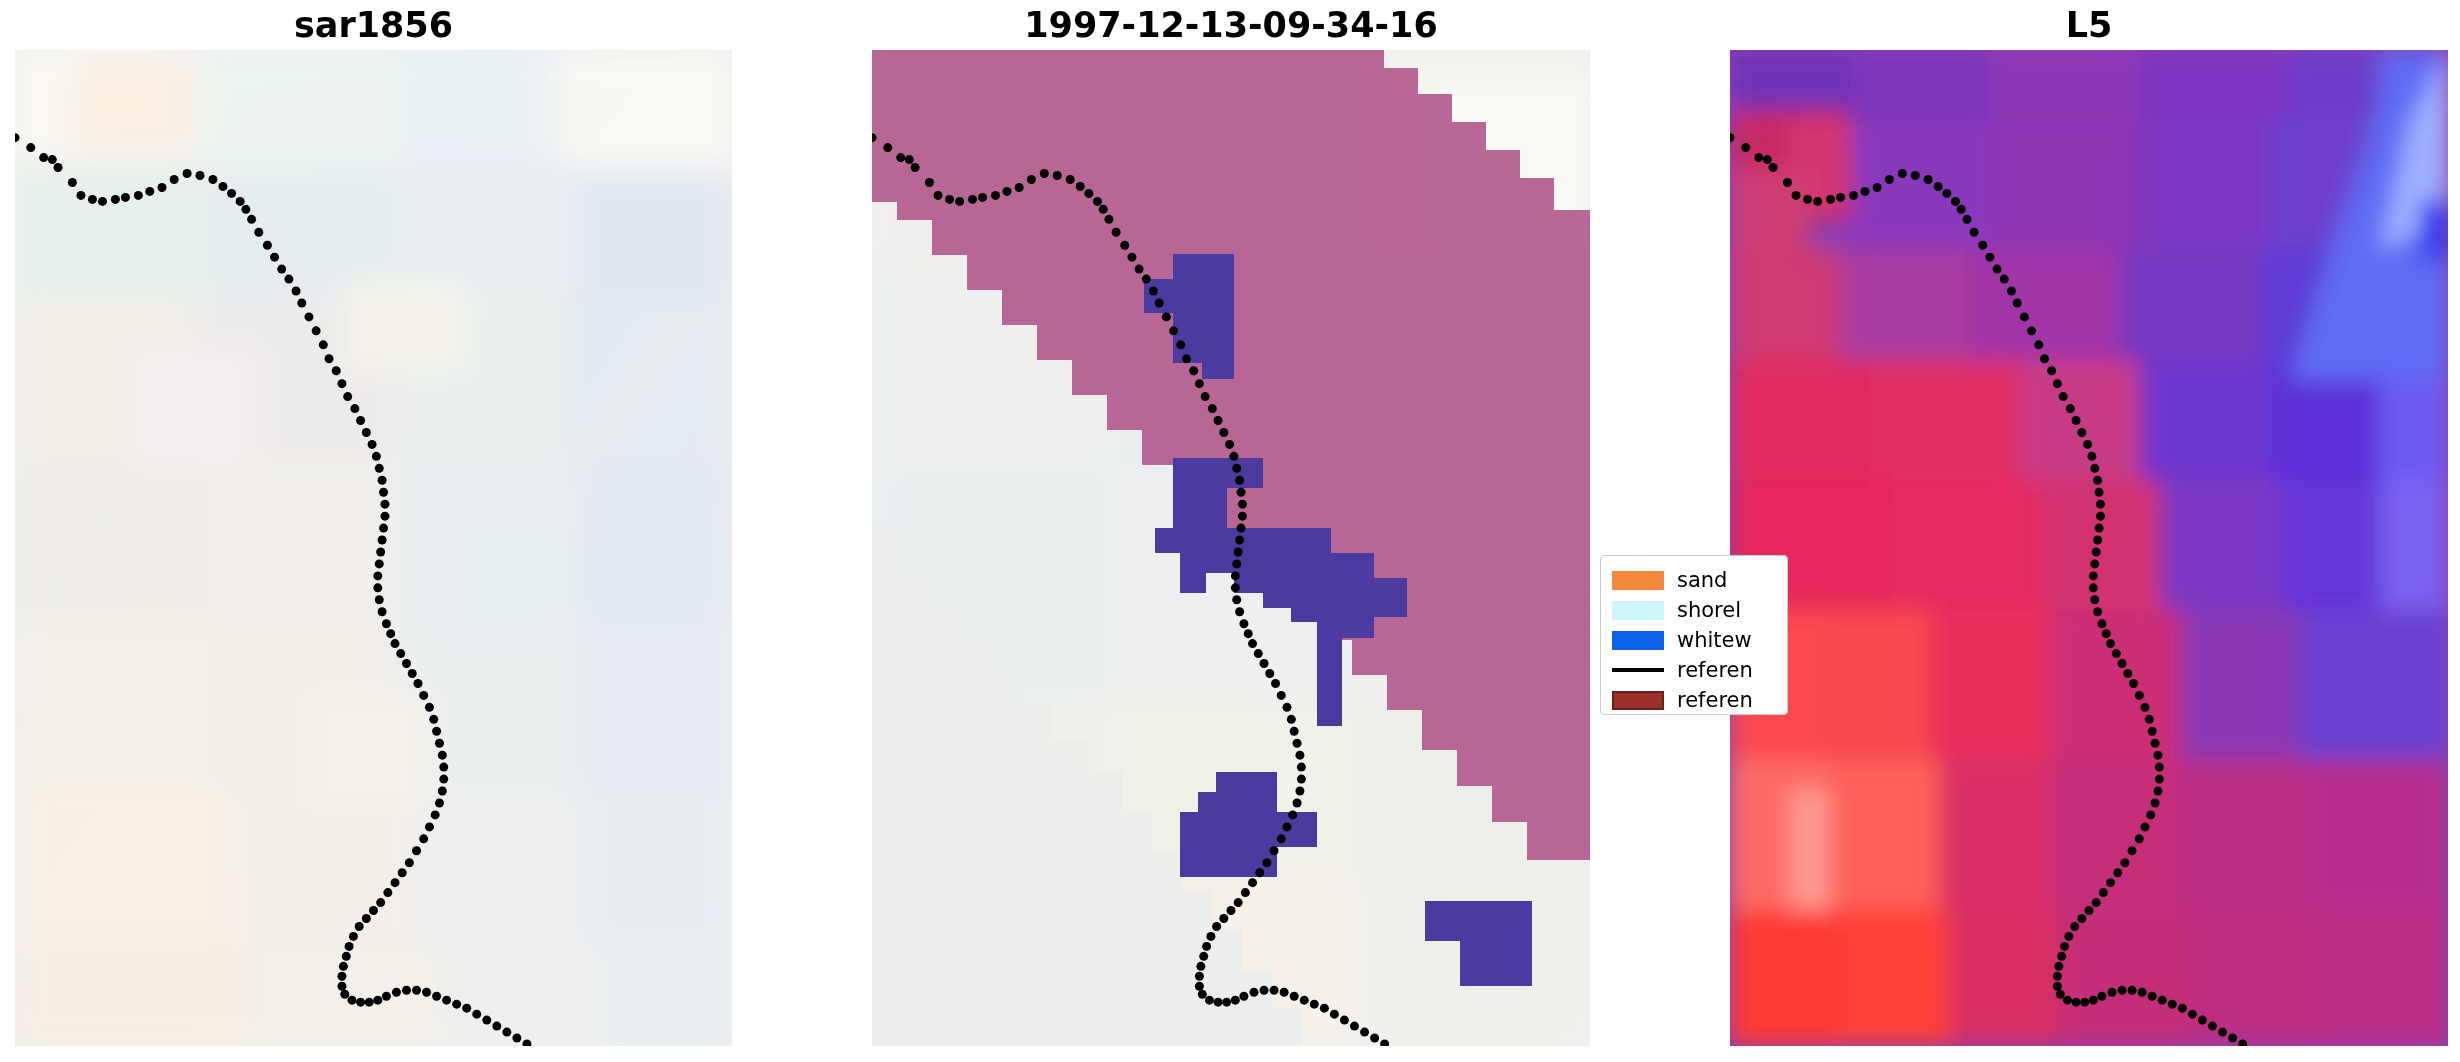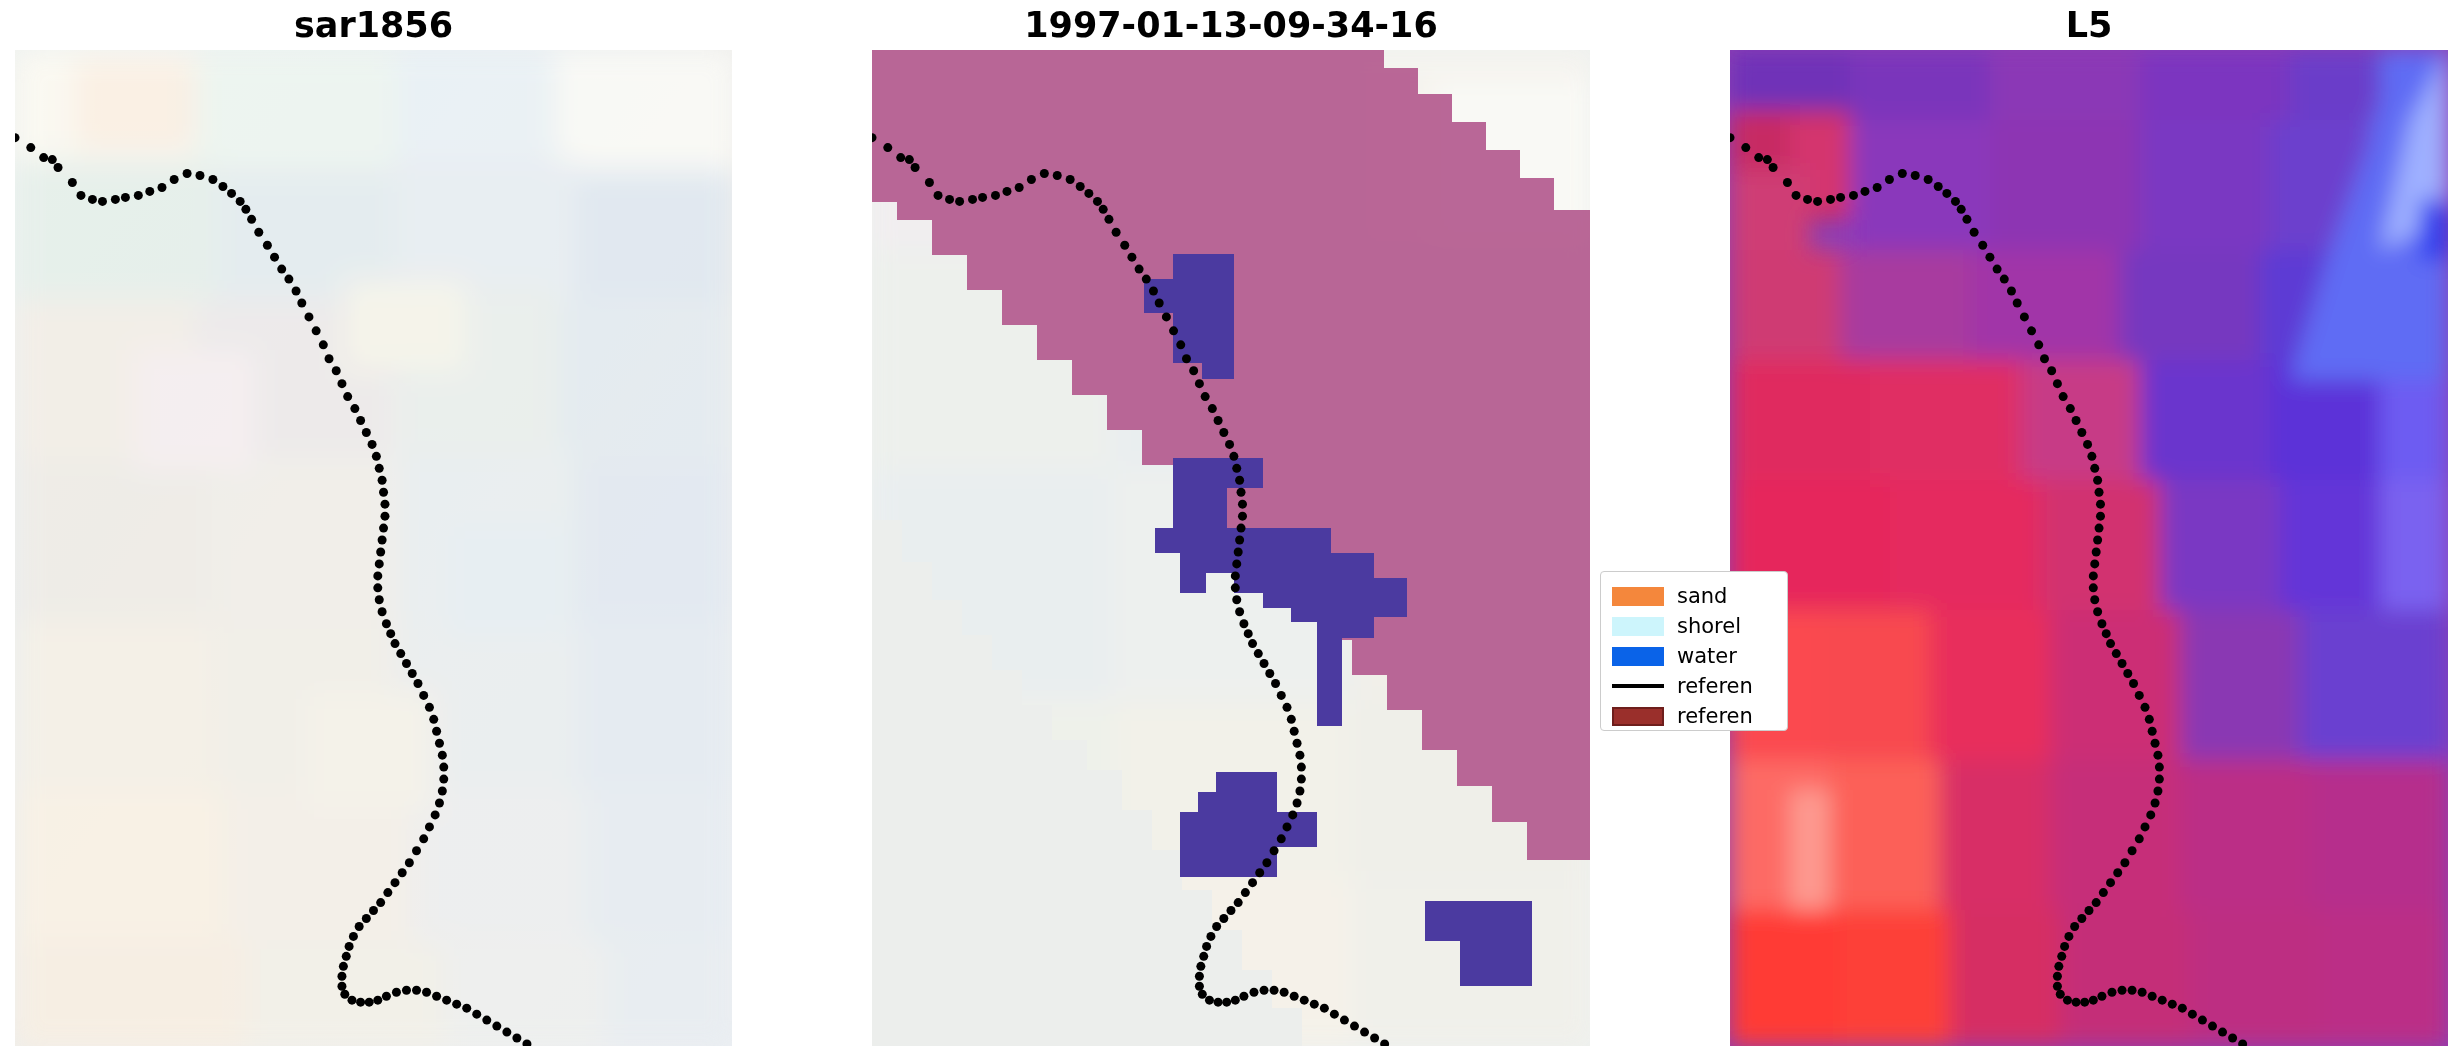--- a/index.html
+++ b/index.html
@@ -225,21 +225,21 @@
         <circle cx="451.71" cy="958.15" r="4.5" fill="#000000"></circle>
         <circle cx="461.75" cy="964.13" r="4.5" fill="#000000"></circle>
         <circle cx="471.79" cy="970.10" r="4.5" fill="#000000"></circle>
         <circle cx="481.82" cy="976.08" r="4.5" fill="#000000"></circle>
         <circle cx="491.86" cy="982.06" r="4.5" fill="#000000"></circle>
         <circle cx="501.90" cy="988.03" r="4.5" fill="#000000"></circle>
         <circle cx="511.94" cy="994.01" r="4.5" fill="#000000"></circle>
       </svg>
   </div>
 
-  <div class="panel-title" style="left:872px;top:5px;width:718px;">1997-01-13-09-34-16</div>
+  <div class="panel-title" style="left:872px;top:5px;width:718px;">1997-12-13-09-34-16</div>
 
   <div class="panel" style="left:872px;top:50px;width:718px;height:996px;">
 
     <svg class="raster" viewBox="0 0 718 996" preserveAspectRatio="none">
       <defs>
         <filter id="blur2">
             <feGaussianBlur stdDeviation="13"></feGaussianBlur>
           </filter>
       </defs>
       <rect width="718" height="996" fill="#eef1ef"></rect>
@@ -593,35 +593,35 @@
         <circle cx="452.34" cy="958.15" r="4.5" fill="#000000"></circle>
         <circle cx="462.39" cy="964.13" r="4.5" fill="#000000"></circle>
         <circle cx="472.44" cy="970.10" r="4.5" fill="#000000"></circle>
         <circle cx="482.50" cy="976.08" r="4.5" fill="#000000"></circle>
         <circle cx="492.55" cy="982.06" r="4.5" fill="#000000"></circle>
         <circle cx="502.60" cy="988.03" r="4.5" fill="#000000"></circle>
         <circle cx="512.65" cy="994.01" r="4.5" fill="#000000"></circle>
       </svg>
   </div>
 
-  <div class="legend" style="left:1600px;top:555px;width:188px;height:160px;margin-top:16px;">
+  <div class="legend" style="left:1600px;top:555px;width:188px;height:160px;">
 
     <div class="legend-row">
       <span class="swatch" style="background:#f4873c;"></span>
       <span class="legend-label">sand</span>
     </div>
 
     <div class="legend-row">
       <span class="swatch" style="background:#cdf5fc;"></span>
       <span class="legend-label">shorel</span>
     </div>
 
     <div class="legend-row">
       <span class="swatch" style="background:#0a63e8;"></span>
-      <span class="legend-label">water</span>
+      <span class="legend-label">whitew</span>
     </div>
 
     <div class="legend-row">
       <span class="swatch line"></span>
       <span class="legend-label">referen</span>
     </div>
 
     <div class="legend-row">
       <span class="swatch" style="background:#9a2f2b;border:2px solid #6e1e1c;"></span>
       <span class="legend-label">referen</span>

